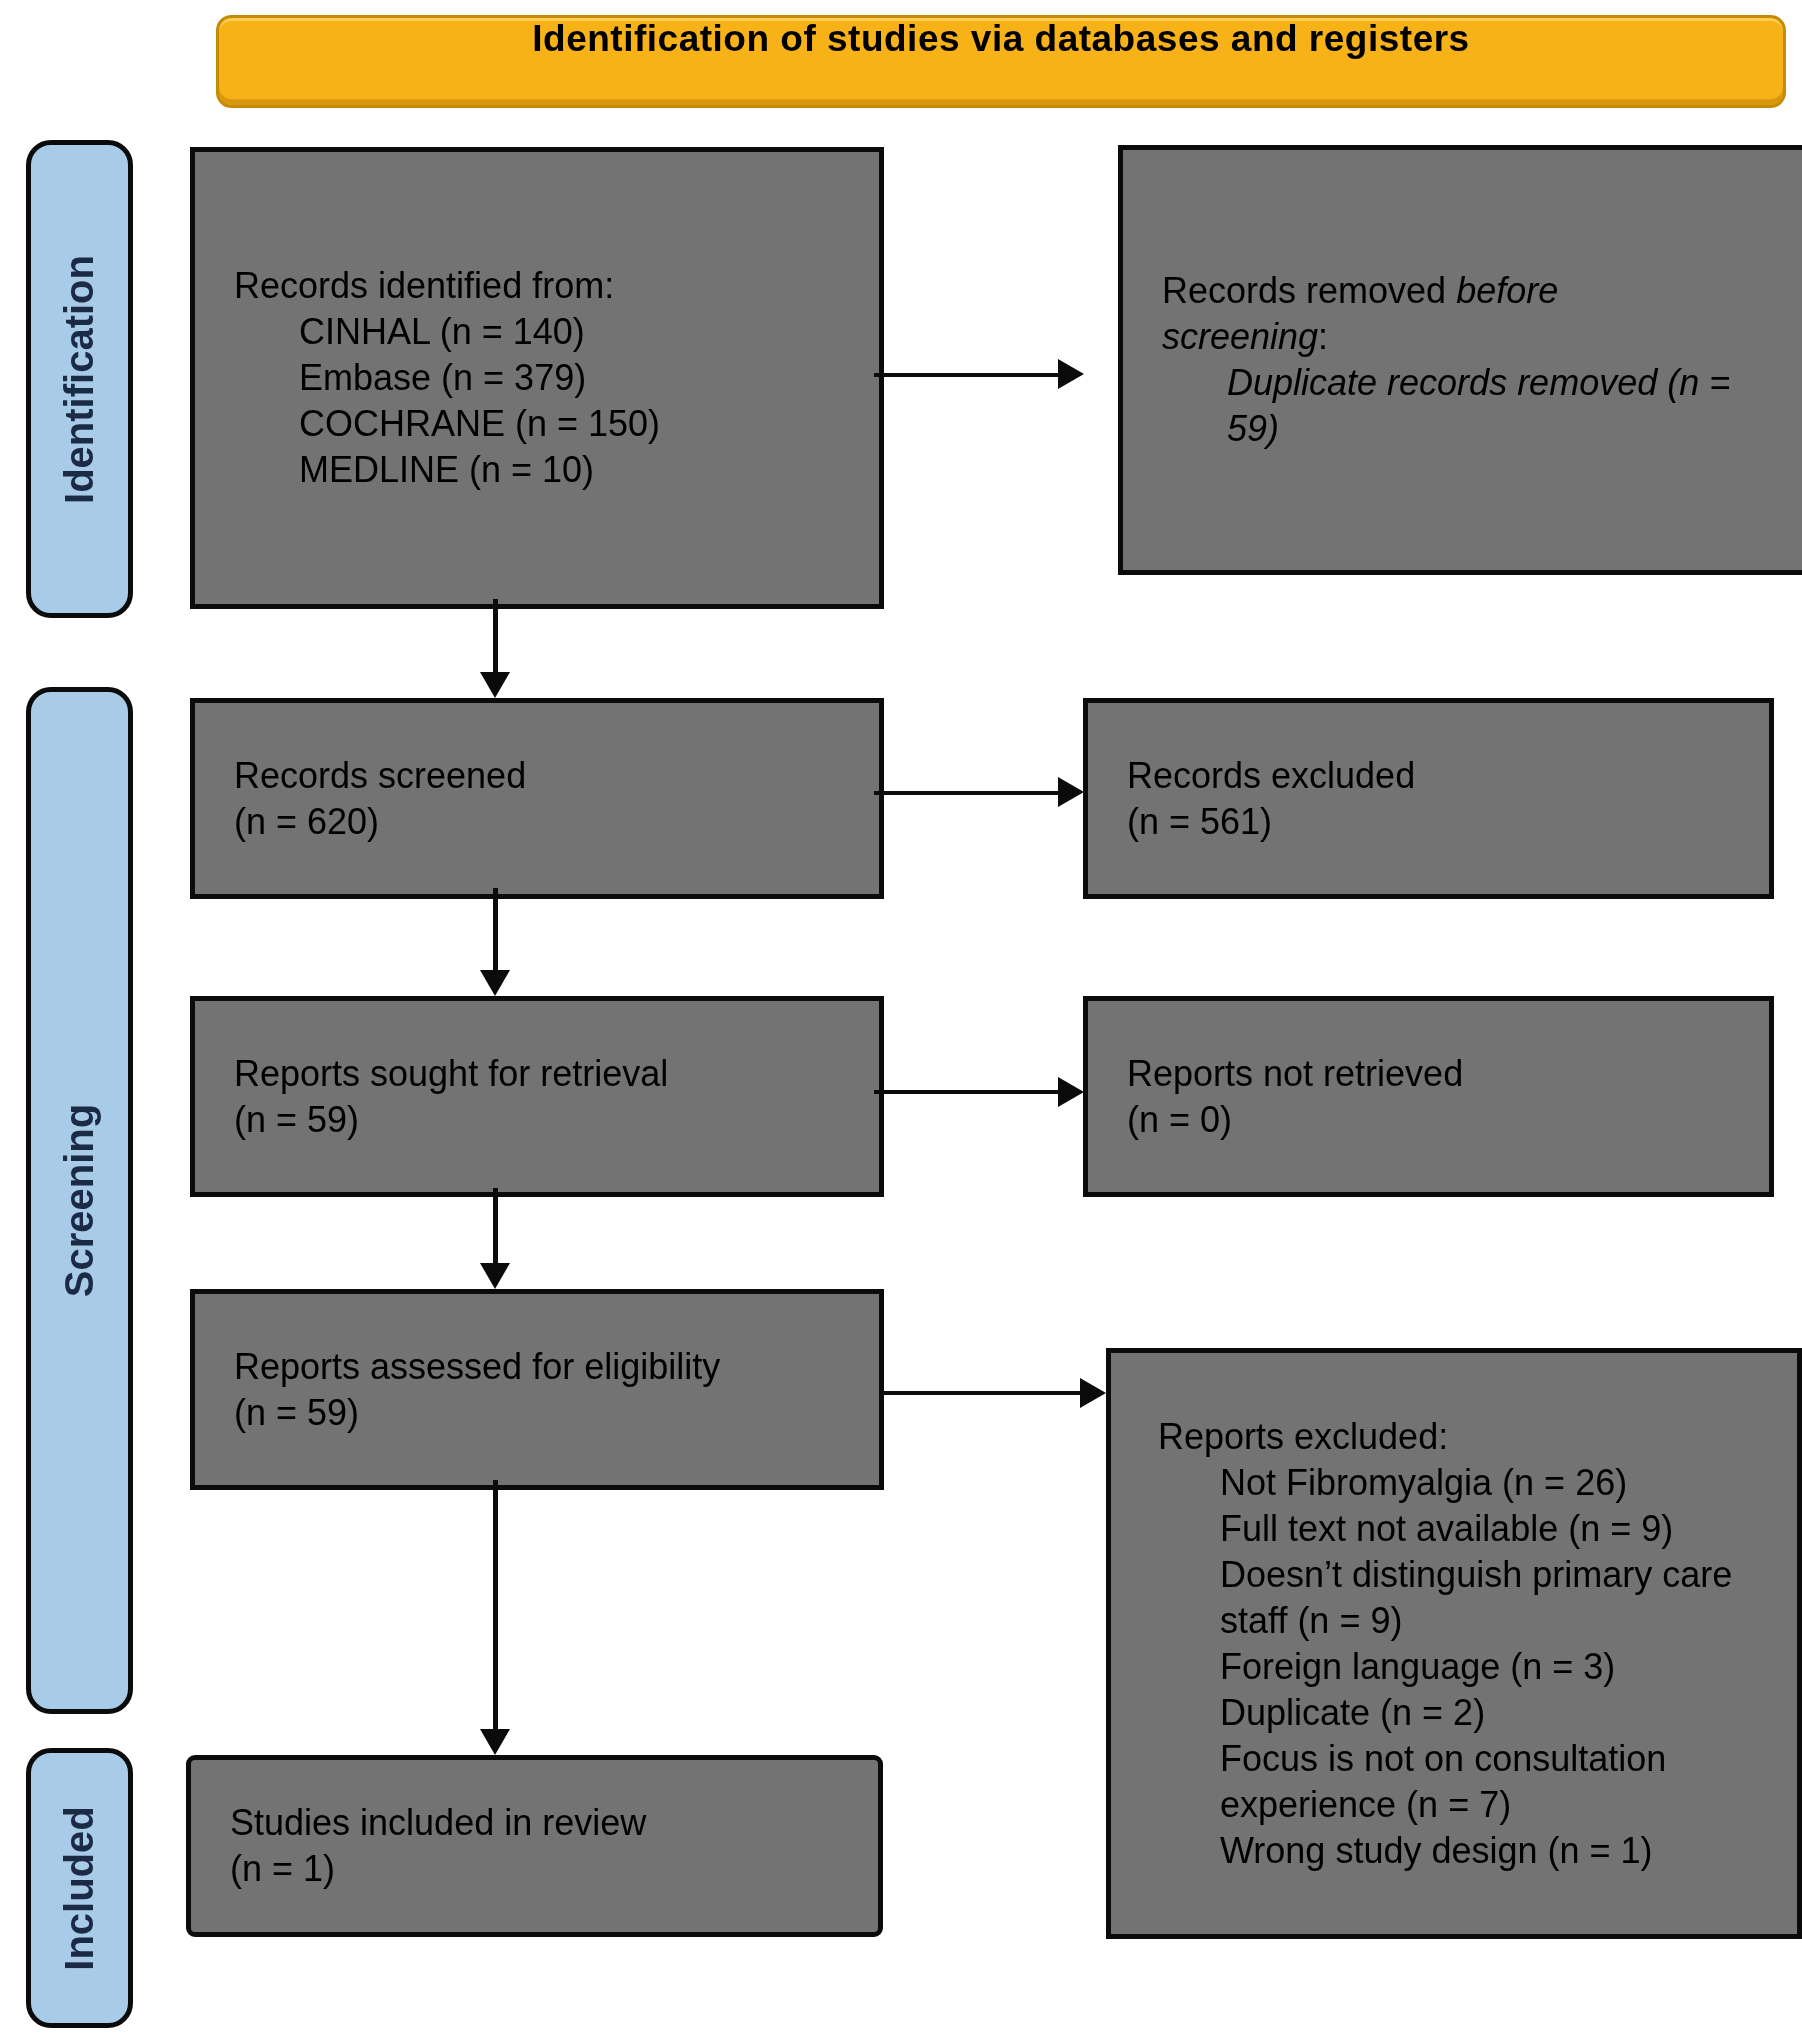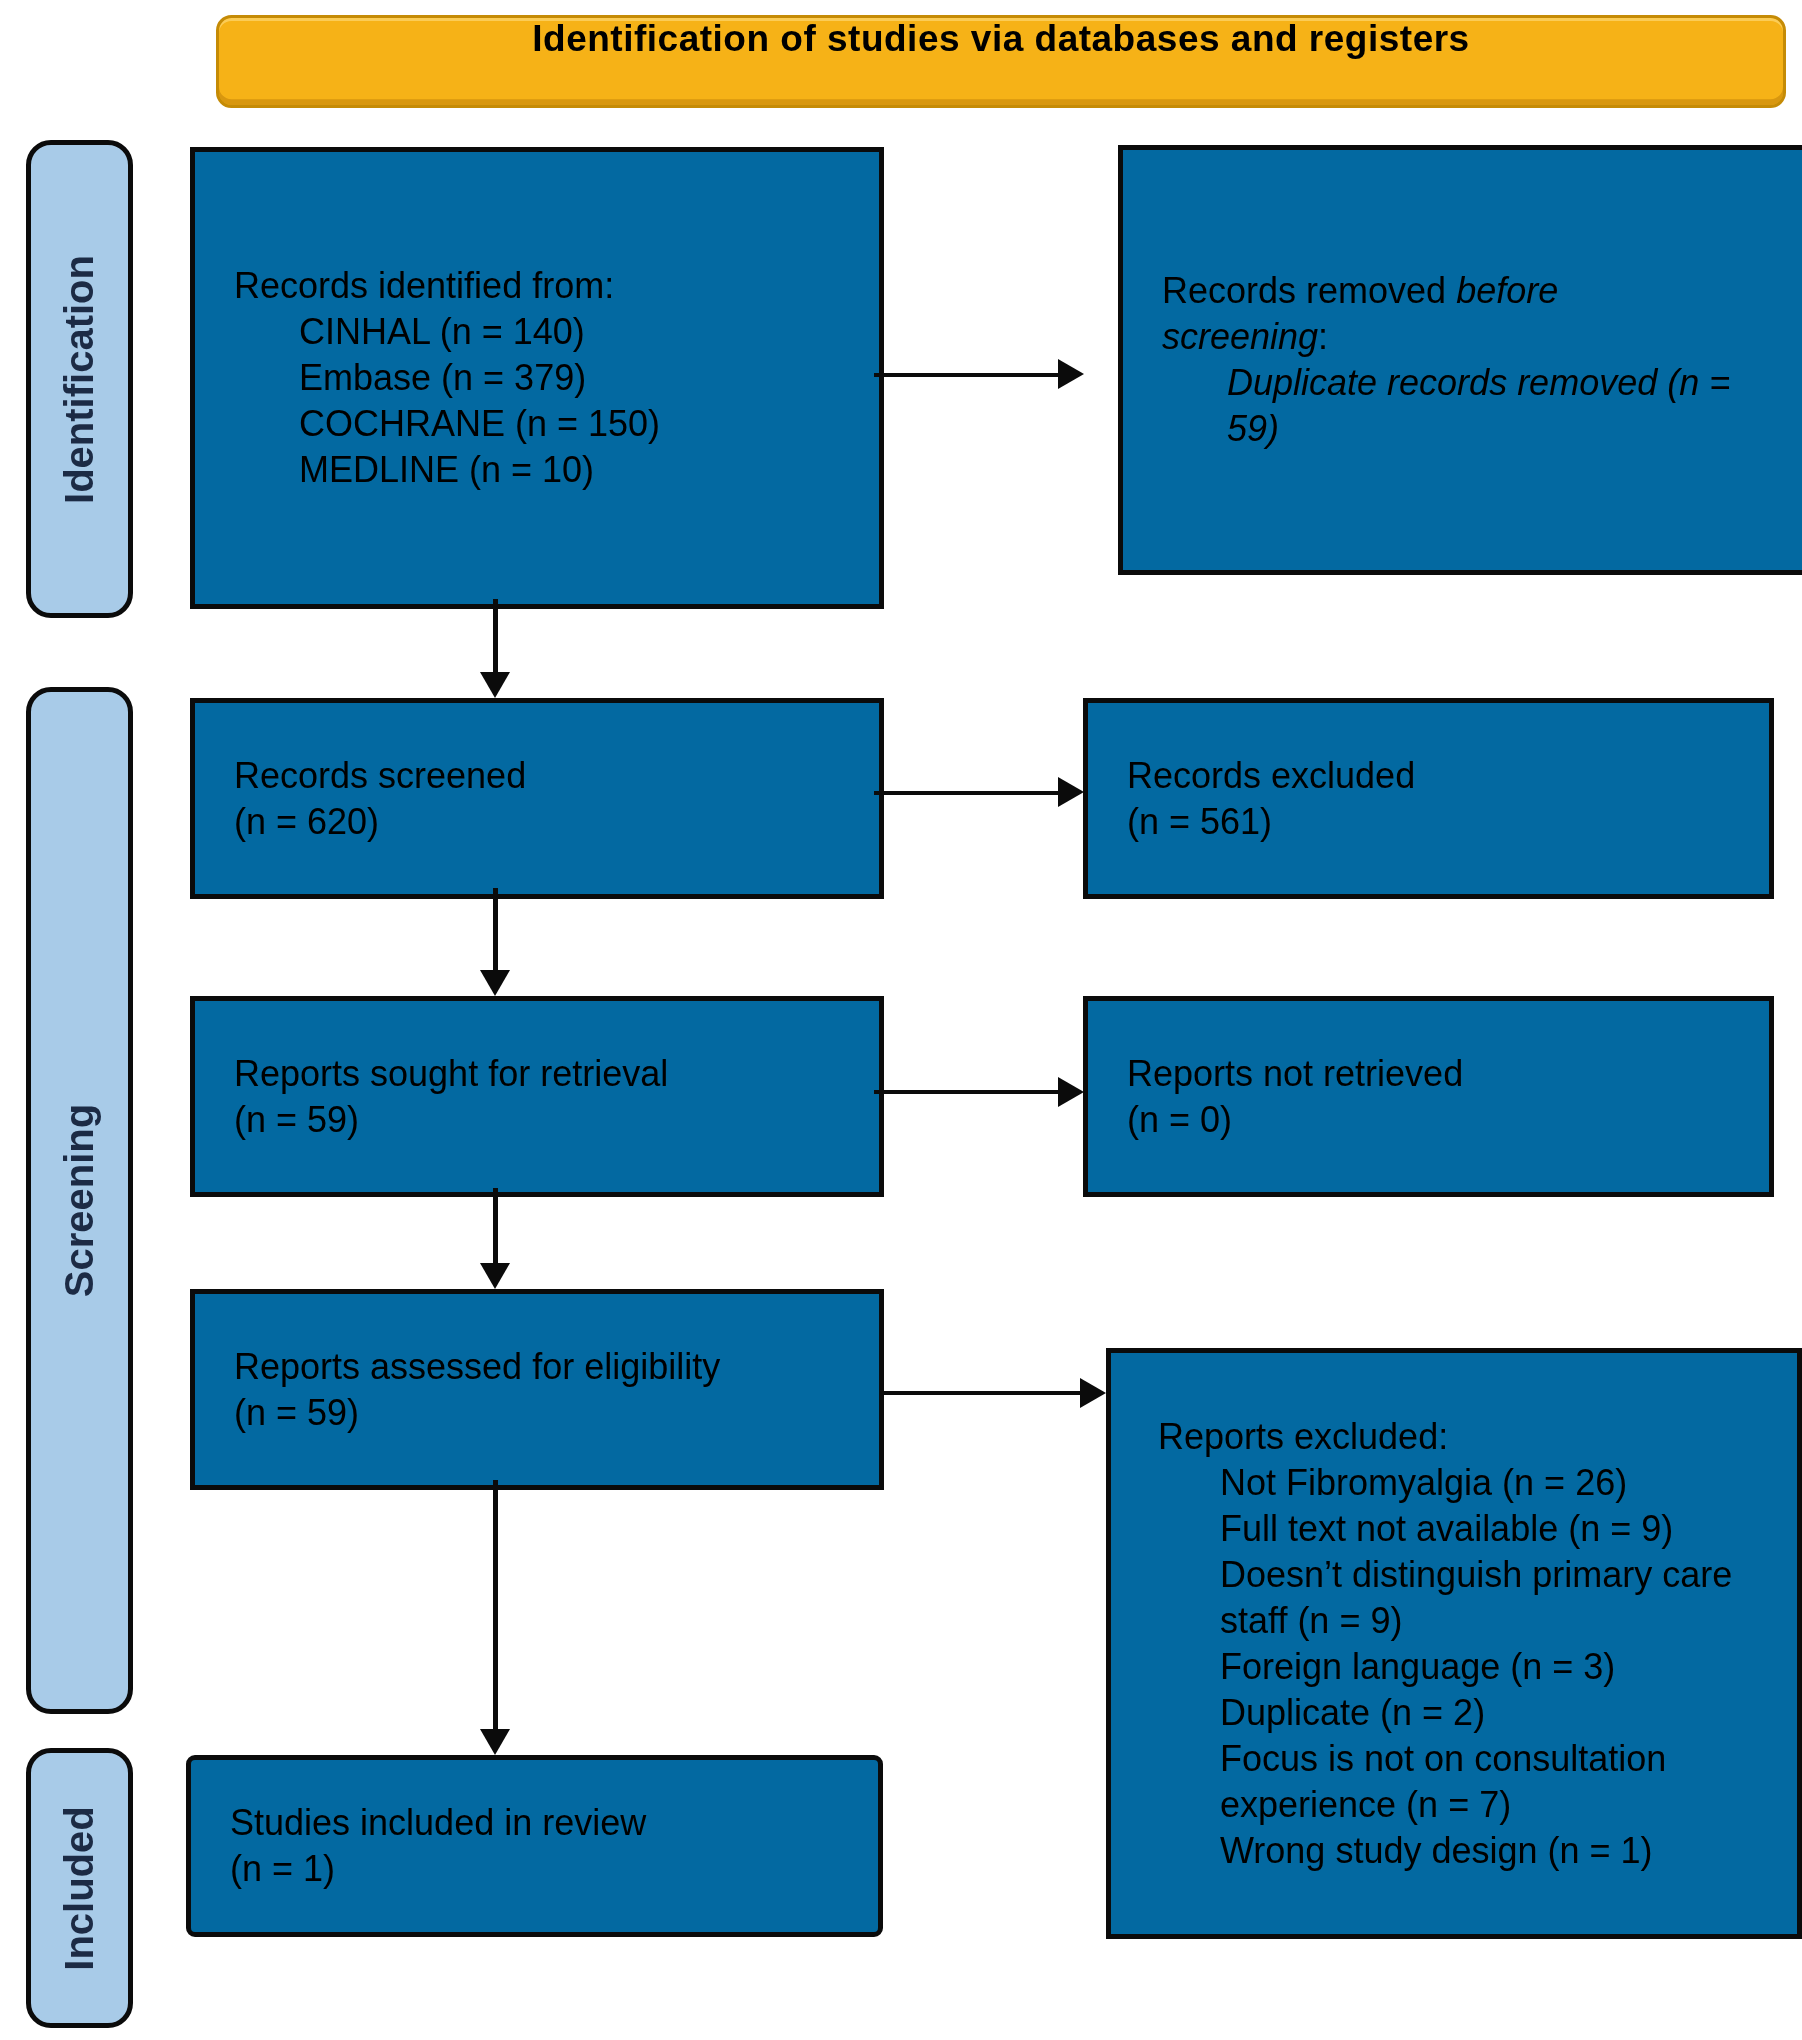--- a/index.html
+++ b/index.html
@@ -24,21 +24,21 @@
   }
   .stage span{
     transform:rotate(-90deg);white-space:nowrap;
     font-size:40px;font-weight:bold;color:#1c2b45;
   }
   #stage-identification{top:140px;height:468px;}
   #stage-screening{top:687px;height:1017px;}
   #stage-included{top:1748px;height:270px;}
   
   .box{
-    position:absolute;background:#0369a1;border:5.8px solid #0b0b0b;
+    position:absolute;background:#737373;border:5.8px solid #0b0b0b;
     display:flex;flex-direction:column;justify-content:center;
     font-size:36px;line-height:46px;
   }
   .box .title{padding-left:39px;}
   .box .item{padding-left:104px;padding-right:39px;}
   .box .line1,.box .line2{padding-left:39px;}
   #box-identified{left:190px;top:147px;width:684px;height:452px;}
   #box-screened{left:190px;top:698px;width:684px;height:191px;}
   #box-sought{left:190px;top:996px;width:684px;height:191px;}
   #box-assessed{left:190px;top:1289px;width:684px;height:191px;}

